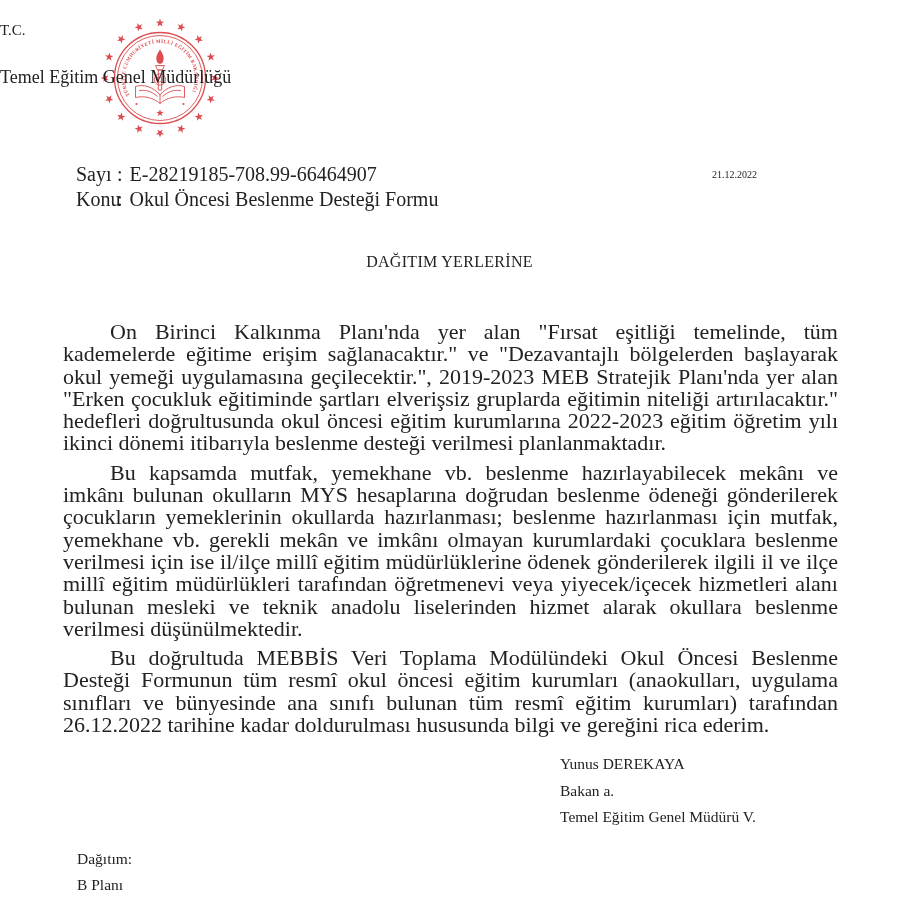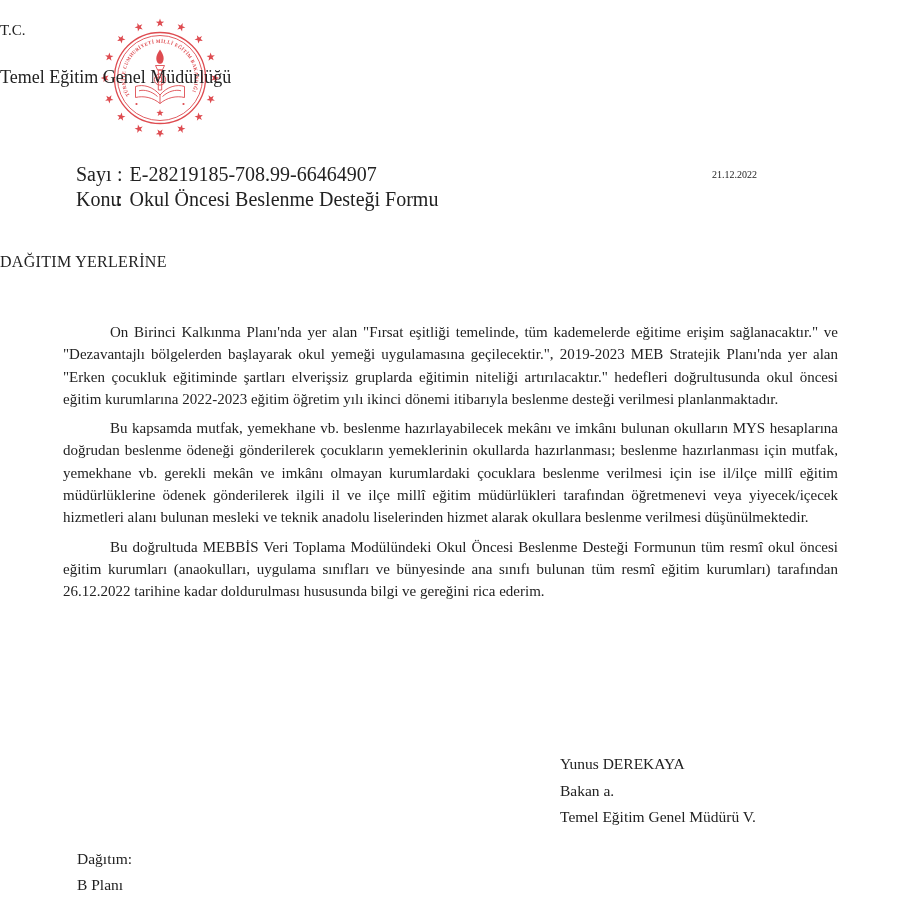--- a/index.html
+++ b/index.html
@@ -23,25 +23,25 @@
   .seal-fill { fill: #de4b50; }
   .seal-ring-text { fill: #de4b50; font-weight: bold; font-size: 5px; letter-spacing: .4px;
                     font-family: "Liberation Serif", serif; }
 
   .meta { position: absolute; left: 76px; top: 162px; font-size: 20px; }
   .meta-row { height: 25px; line-height: 25px; white-space: nowrap; }
   .meta-label { display: inline-block; width: 41px; }
   .meta-value { margin-left: 7px; }
   .doc-date { position: absolute; left: 712px; top: 162px; font-size: 10px; line-height: 25px; text-align: center; }
 
-  .doc-title { position: absolute; top: 253px; left: 0; width: 899px; 
+  .doc-title { position: absolute; top: 253px; left: 0; width: 899px; text-align: center;
                font-size: 16px; letter-spacing: .3px; }
 
   .body-text { position: absolute; left: 63px; top: 321px; width: 775px;
-               font-size: 15px; line-height: 22.3px; text-align: justify; }
+               font-size: 22px; line-height: 22.3px; text-align: justify; }
   .body-text p { margin: 0 0 7px 0; text-indent: 47px; }
 
   .signature { position: absolute; left: 560px; top: 751px; width: 285px;
                text-align: left; font-size: 15.5px; line-height: 26.5px; }
 
   .distribution { position: absolute; left: 77px; top: 846px; font-size: 15.5px; line-height: 26px; }
 </style>
 </head>
 <body>
 

